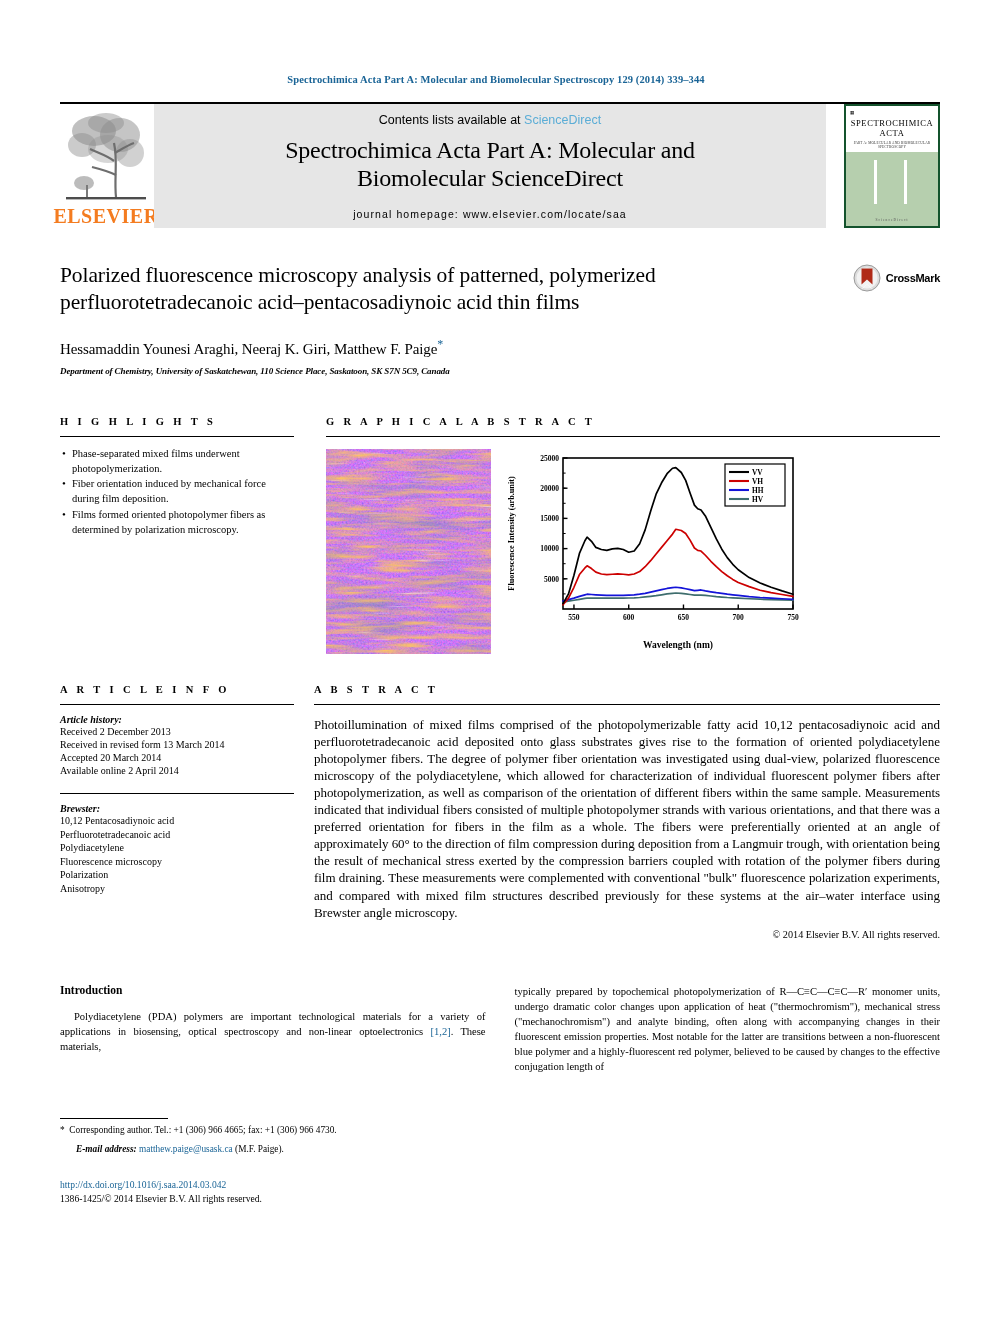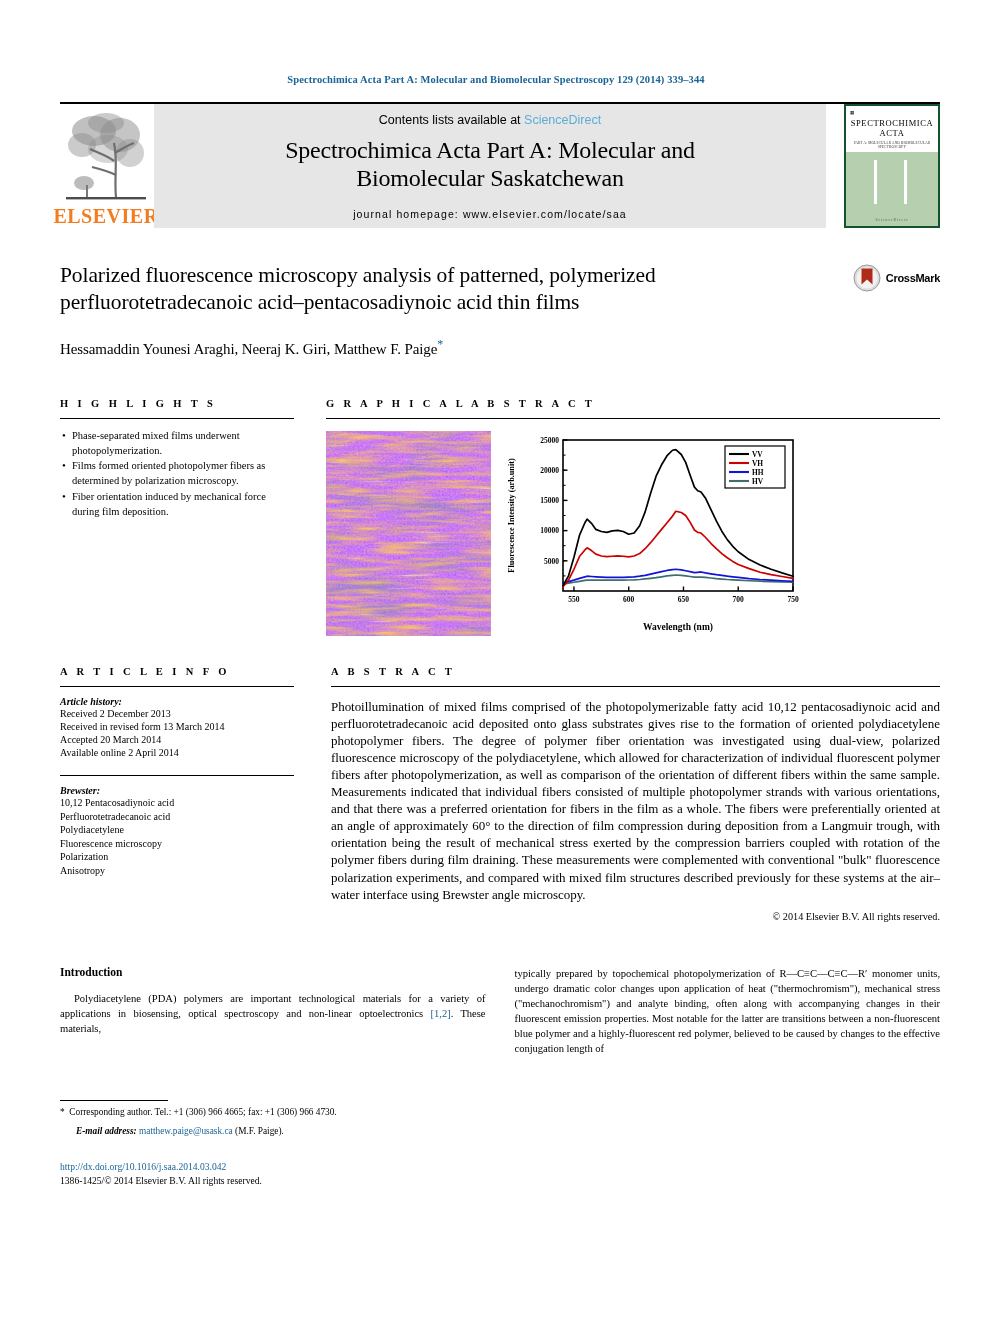--- a/index.html
+++ b/index.html
@@ -128,21 +128,21 @@
 
   .ga-body { display:flex; gap:10px; margin-top:12px; align-items:flex-start;}
   .micro {
     width: 165px; height: 205px; flex:0 0 165px;
     position: relative; overflow: hidden;
     background: #3a1b8c;
   }
   .chart-wrap { flex: 1 1 auto; position: relative; }
 
   
-  .info-region { margin: 30px 52px 0 60px; display:flex; gap: 37px; }
+  .info-region { margin: 30px 52px 0 60px; display:flex; gap: 20px; }
   .ai-label { font-size: 10px; font-style: italic; font-weight:bold; margin-top: 9px;}
   .ai-line { font-size: 10px; line-height: 1.32; }
   .kw-line { font-size: 10px; line-height: 1.35; }
 
   .abstract-text {
     font-size: 13px; line-height: 1.315;
     text-align: justify;
     margin-top: 11px;
     letter-spacing: -0.05px;
   }
@@ -197,21 +197,21 @@
       </svg>
       <div class="elsevier-word">ELSEVIER</div>
     </div>
 
     <div class="masthead-center">
       <div class="contents-line">
         <span>Contents lists available at </span><span class="sd">ScienceDirect</span>
       </div>
       <div class="journal-title">
         <div>Spectrochimica Acta Part A: Molecular and</div>
-        <div>Biomolecular Saskatchewan</div>
+        <div>Biomolecular ScienceDirect</div>
       </div>
       <div class="journal-homepage">journal homepage: www.elsevier.com/locate/saa</div>
     </div>
 
     <div class="cover">
       <div class="cover-top">
         <div class="cover-pub">▦</div>
         <div class="cover-ttl">SPECTROCHIMICA</div>
         <div class="cover-ttl">ACTA</div>
         <div class="cover-sub">PART A: MOLECULAR AND BIOMOLECULAR SPECTROSCOPY</div>
@@ -219,40 +219,41 @@
       <div class="cover-green"></div>
       <div class="cover-foot">ScienceDirect</div>
     </div>
   </div>
 
   <div class="titleblock">
     <div class="article-title">Polarized fluorescence microscopy analysis of patterned, polymerized perfluorotetradecanoic acid–pentacosadiynoic acid thin films</div>
     <div class="authors">
       <span>Hessamaddin Younesi Araghi, Neeraj K. Giri, Matthew F. Paige</span><span class="star">*</span>
     </div>
+    <div class="affil">Department of Chemistry, University of Saskatchewan, 110 Science Place, Saskatoon, SK S7N 5C9, Canada</div>
 
     <div class="crossmark">
       <svg width="28" height="28" viewBox="0 0 28 28">
         <circle cx="14" cy="14" r="13" fill="#dddddd" stroke="#9a9a9a" stroke-width="1"></circle>
         <circle cx="14" cy="14" r="10.5" fill="#f2f2f2"></circle>
         <path d="M8.5 4.5 h11 v16 l-5.5 -5 l-5.5 5 z" fill="#b02a18"></path>
         <path d="M14 20.5 l-5.5 5 v-0.5 l5.5 -5 l5.5 5 v0.5 z" fill="#ffffff"></path>
       </svg>
       <span class="cm-word">CrossMark</span>
     </div>
   </div>
 
   <div class="ga-region">
     <div class="col-left">
       <div class="sec-head">H I G H L I G H T S</div>
       <div class="rule"></div>
       <ul class="hl-list">
         <li>Phase-separated mixed films underwent photopolymerization.</li>
+        <li>Fiber orientation induced by mechanical force during film deposition.</li>
         <li>Films formed oriented photopolymer fibers as determined by polarization microscopy.</li>
-        <li>Fiber orientation induced by mechanical force during film deposition.</li>
       </ul>
     </div>
 
     <div class="col-right">
       <div class="sec-head">G R A P H I C A L   A B S T R A C T</div>
       <div class="rule"></div>
 
       <div class="ga-body">
 
         <div class="micro">

